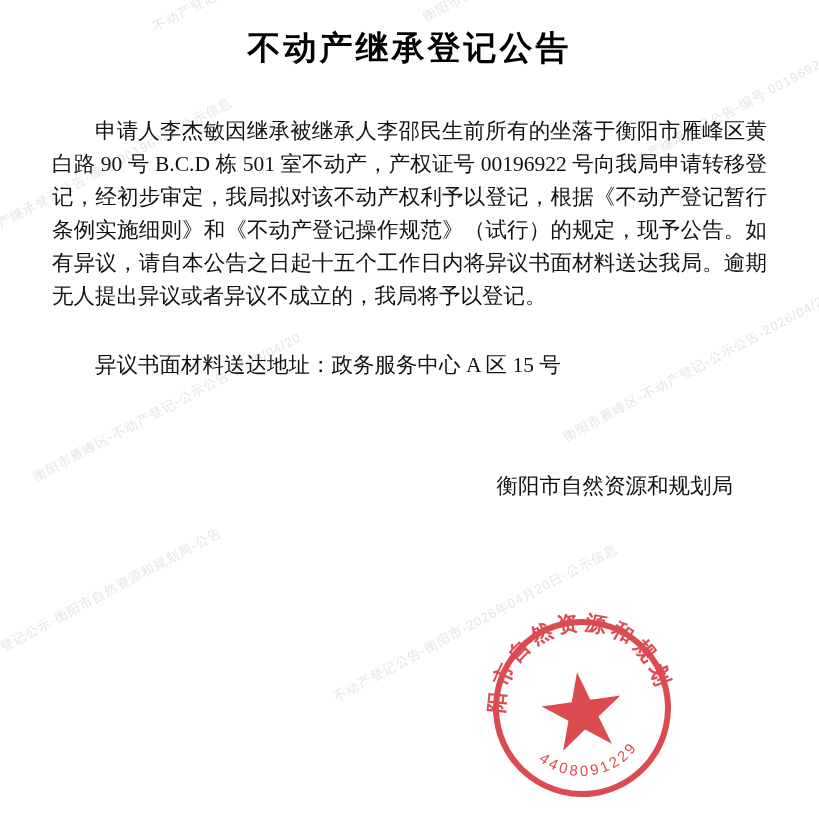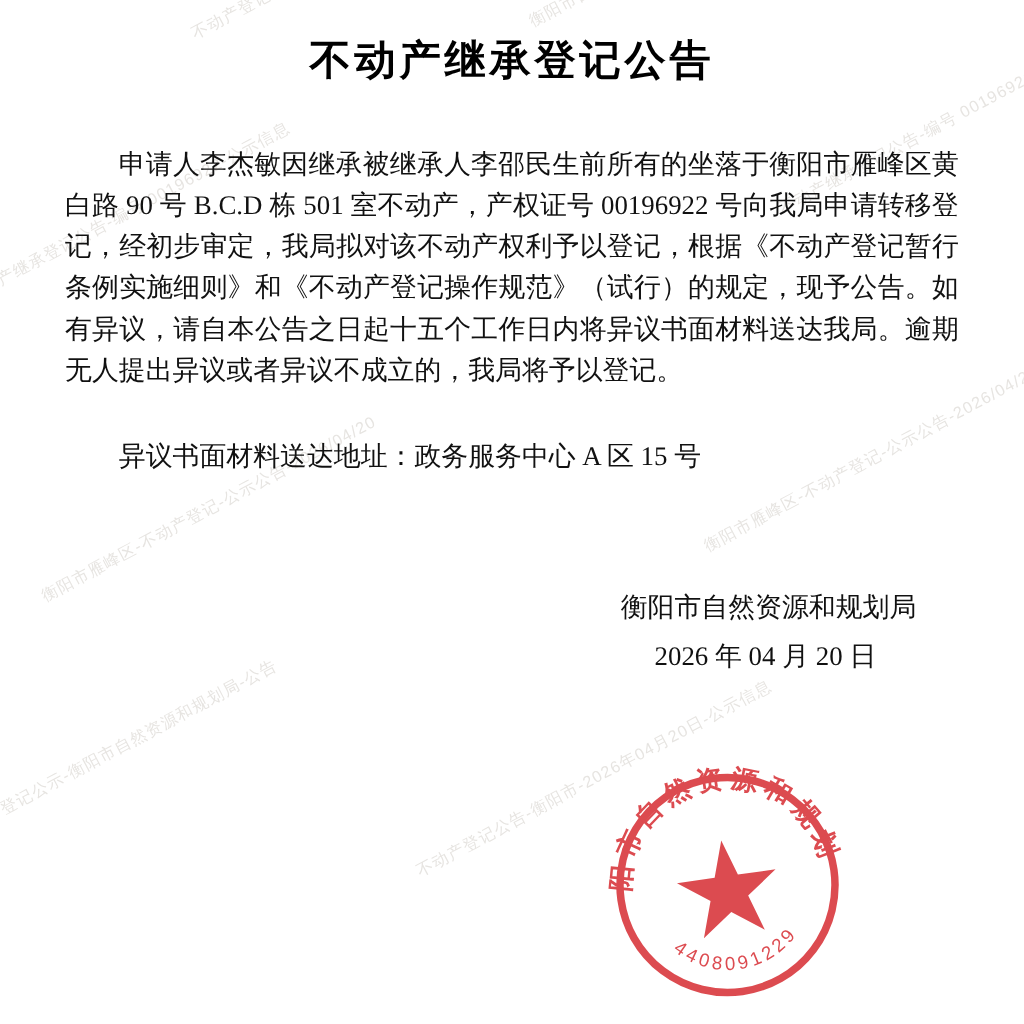--- a/index.html
+++ b/index.html
@@ -123,21 +123,20 @@
 
     <div class="doc-title">不动产继承登记公告</div>
 
     <div class="body-text">申请人李杰敏因继承被继承人李邵民生前所有的坐落于衡阳市雁峰区黄白路 90 号 B.C.D 栋 501 室不动产，产权证号 00196922 号向我局申请转移登记，经初步审定，我局拟对该不动产权利予以登记，根据《不动产登记暂行条例实施细则》和《不动产登记操作规范》（试行）的规定，现予公告。如有异议，请自本公告之日起十五个工作日内将异议书面材料送达我局。逾期无人提出异议或者异议不成立的，我局将予以登记。</div>
 
     <div class="line-block">异议书面材料送达地址：政务服务中心 A 区 15 号</div>
 
 
     <div class="signature">衡阳市自然资源和规划局</div>
 
-    <div class="sign-date">2026 年 04 月 20 日</div>
 
   </div>
 
   <div class="seal">
     <svg width="216" height="216" viewBox="0 0 216 216" xmlns="http://www.w3.org/2000/svg">
       <defs>
         <path id="sealTopArc" d="M 30 108 A 78 78 0 0 1 186 108"></path>
         <path id="sealBottomArc" d="M 40 108 A 68 68 0 0 0 176 108"></path>
       </defs>
       <g opacity="0.82" transform="rotate(-8 108 108)">

